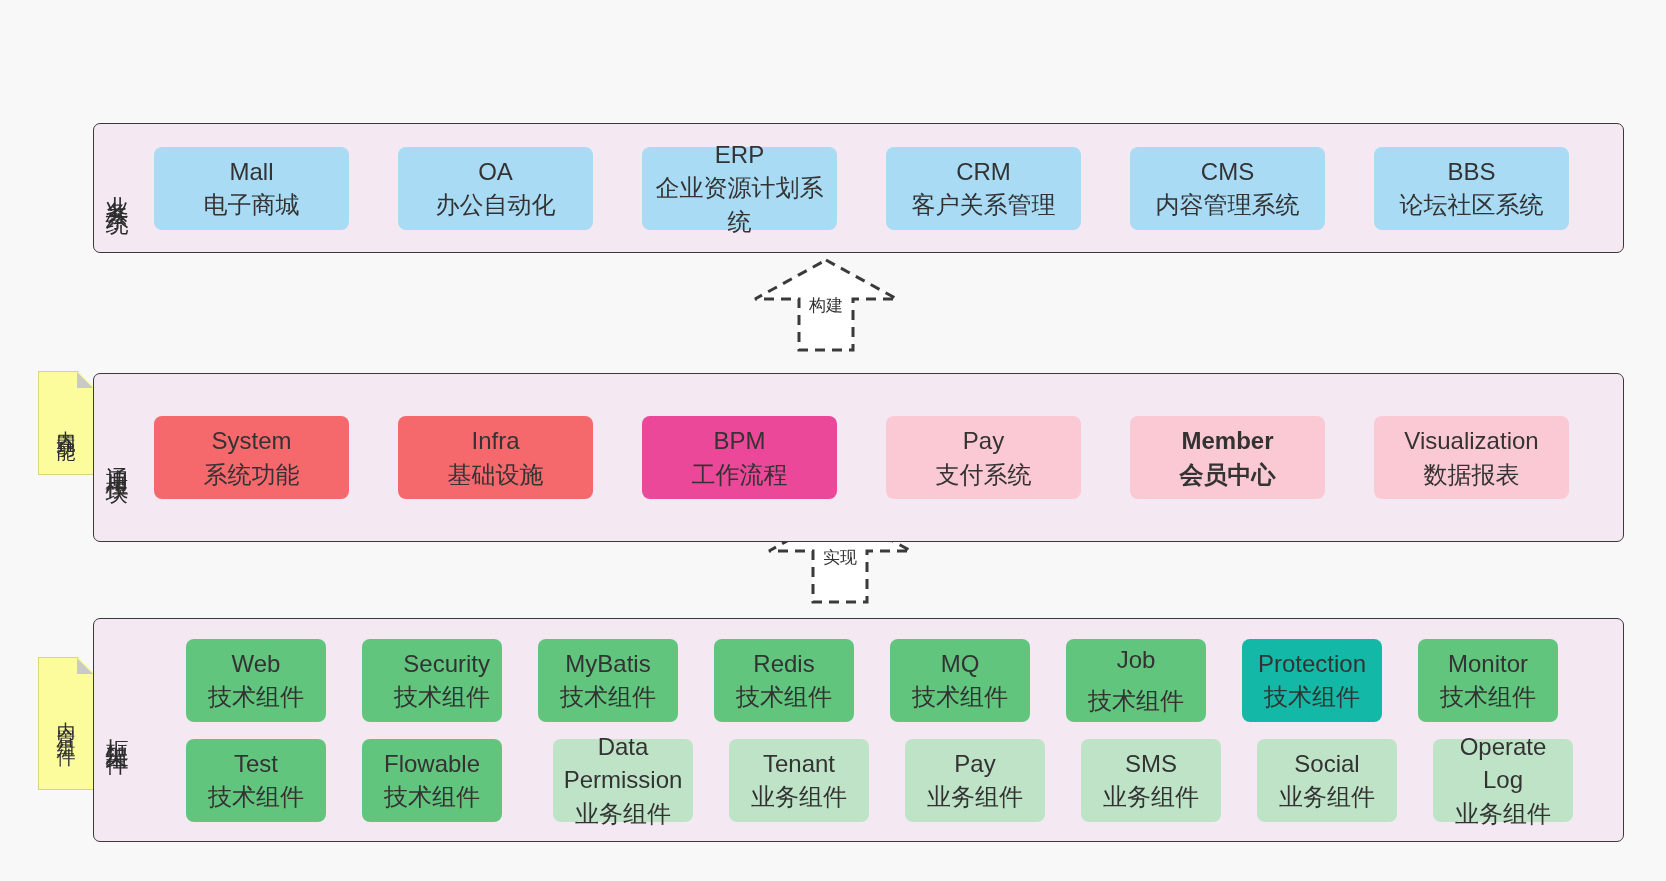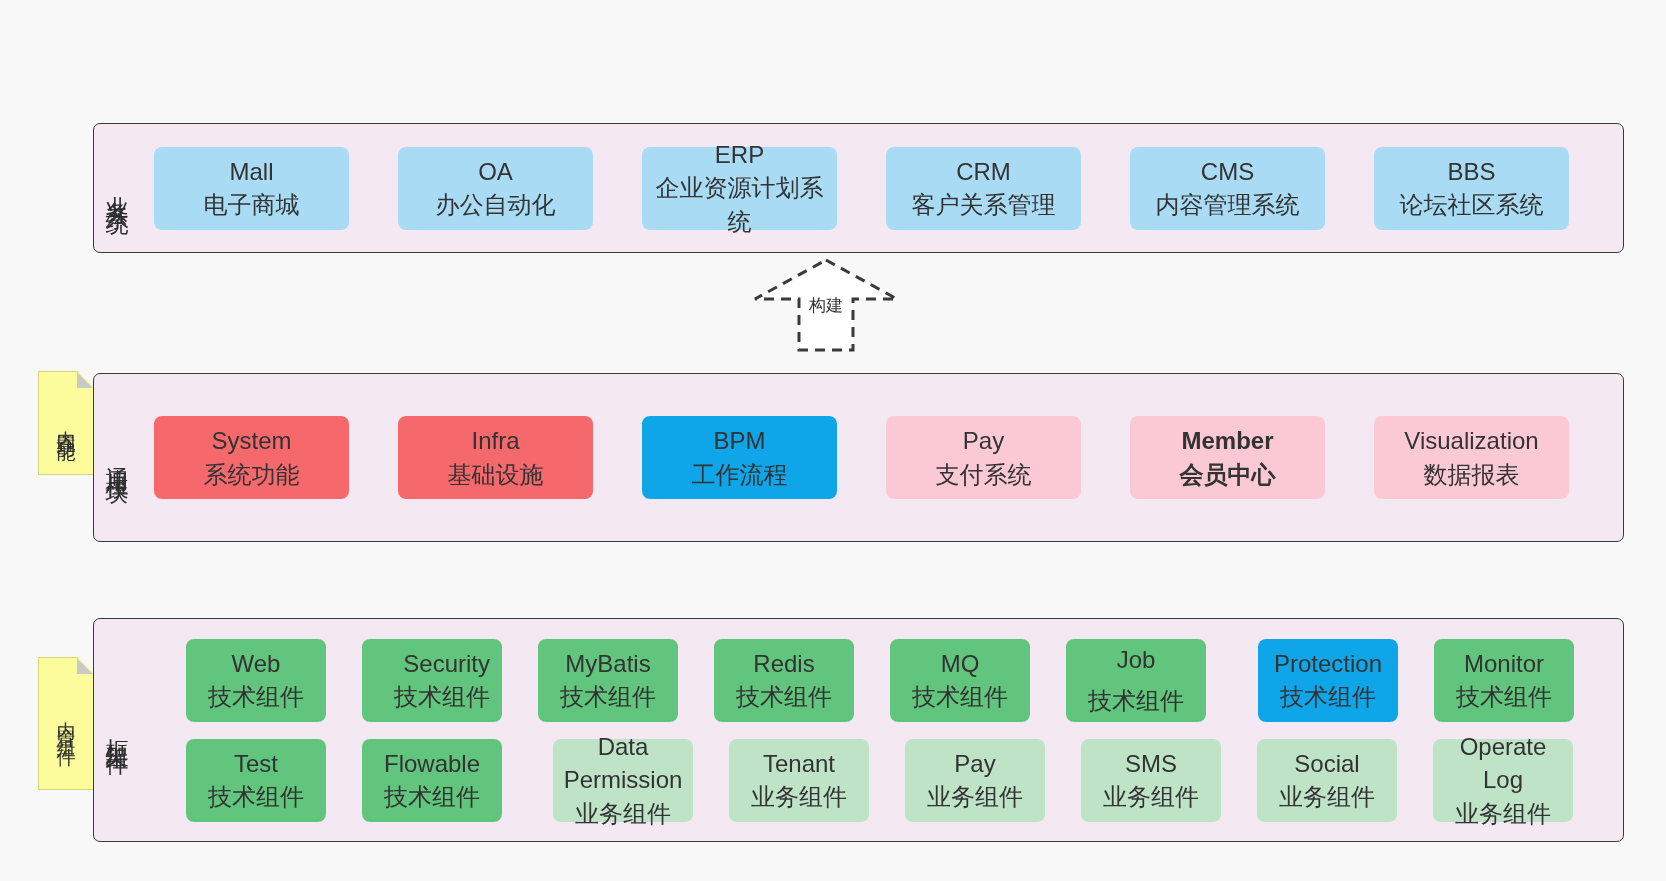--- a/index.html
+++ b/index.html
@@ -98,40 +98,46 @@
     <div class="rows">
         <div class="row">
           <div class="box" style="background: rgb(245, 105, 109);">
             <div class="box-title">System</div>
             <div class="box-sub">系统功能</div>
           </div>
           <div class="box" style="background: rgb(245, 105, 109);">
             <div class="box-title">Infra</div>
             <div class="box-sub">基础设施</div>
           </div>
-          <div class="box" style="background: #0ea5e9; justify-content: center;">
+          <div class="box" style="background: #ec4899; justify-content: center;">
             <div class="box-title">BPM</div>
             <div class="box-sub">工作流程</div>
           </div>
           <div class="box" style="background: rgb(251, 201, 211);">
             <div class="box-title">Pay</div>
             <div class="box-sub">支付系统</div>
           </div>
           <div class="box" style="background: rgb(251, 201, 211); font-weight: bold;">
             <div class="box-title">Member</div>
             <div class="box-sub">会员中心</div>
           </div>
           <div class="box" style="background: rgb(251, 201, 211);">
             <div class="box-title">Visualization</div>
             <div class="box-sub">数据报表</div>
           </div>
         </div>
       </div>
   </div>
 
+  <div class="block-arrow" style="left:765px;top:510px;">
+    <svg viewBox="0 0 150 94">
+      <polygon points="75,2 146,41 102,41 102,92 48,92 48,41 4,41" fill="#ffffff" stroke="#3a3a3a" stroke-width="3" stroke-dasharray="10 7"></polygon>
+      <text x="75" y="53" text-anchor="middle">实现</text>
+    </svg>
+  </div>
 
   <div class="sticky-note tall" style="top:657px;height:133px;">
     <span class="fold"></span>
     <span class="note-text">内置组件</span>
   </div>
 
   <div class="panel narrow" style="top:618px;height:224px;">
     <div class="panel-label">框架组件</div>
     <div class="rows">
         <div class="row">
@@ -152,21 +158,21 @@
             <div class="box-sub">技术组件</div>
           </div>
           <div class="box" style="background: rgb(97, 197, 125);">
             <div class="box-title">MQ</div>
             <div class="box-sub">技术组件</div>
           </div>
           <div class="box" style="background: rgb(97, 197, 125); gap: 8px;">
             <div class="box-title">Job</div>
             <div class="box-sub">技术组件</div>
           </div>
-          <div class="box" style="background: #0ea5e9; margin-left: 16px;">
+          <div class="box" style="background: #14b8a6;">
             <div class="box-title">Protection</div>
             <div class="box-sub">技术组件</div>
           </div>
           <div class="box" style="background: rgb(97, 197, 125);">
             <div class="box-title">Monitor</div>
             <div class="box-sub">技术组件</div>
           </div>
         </div>
         <div class="row">
           <div class="box" style="background: rgb(97, 197, 125);">

